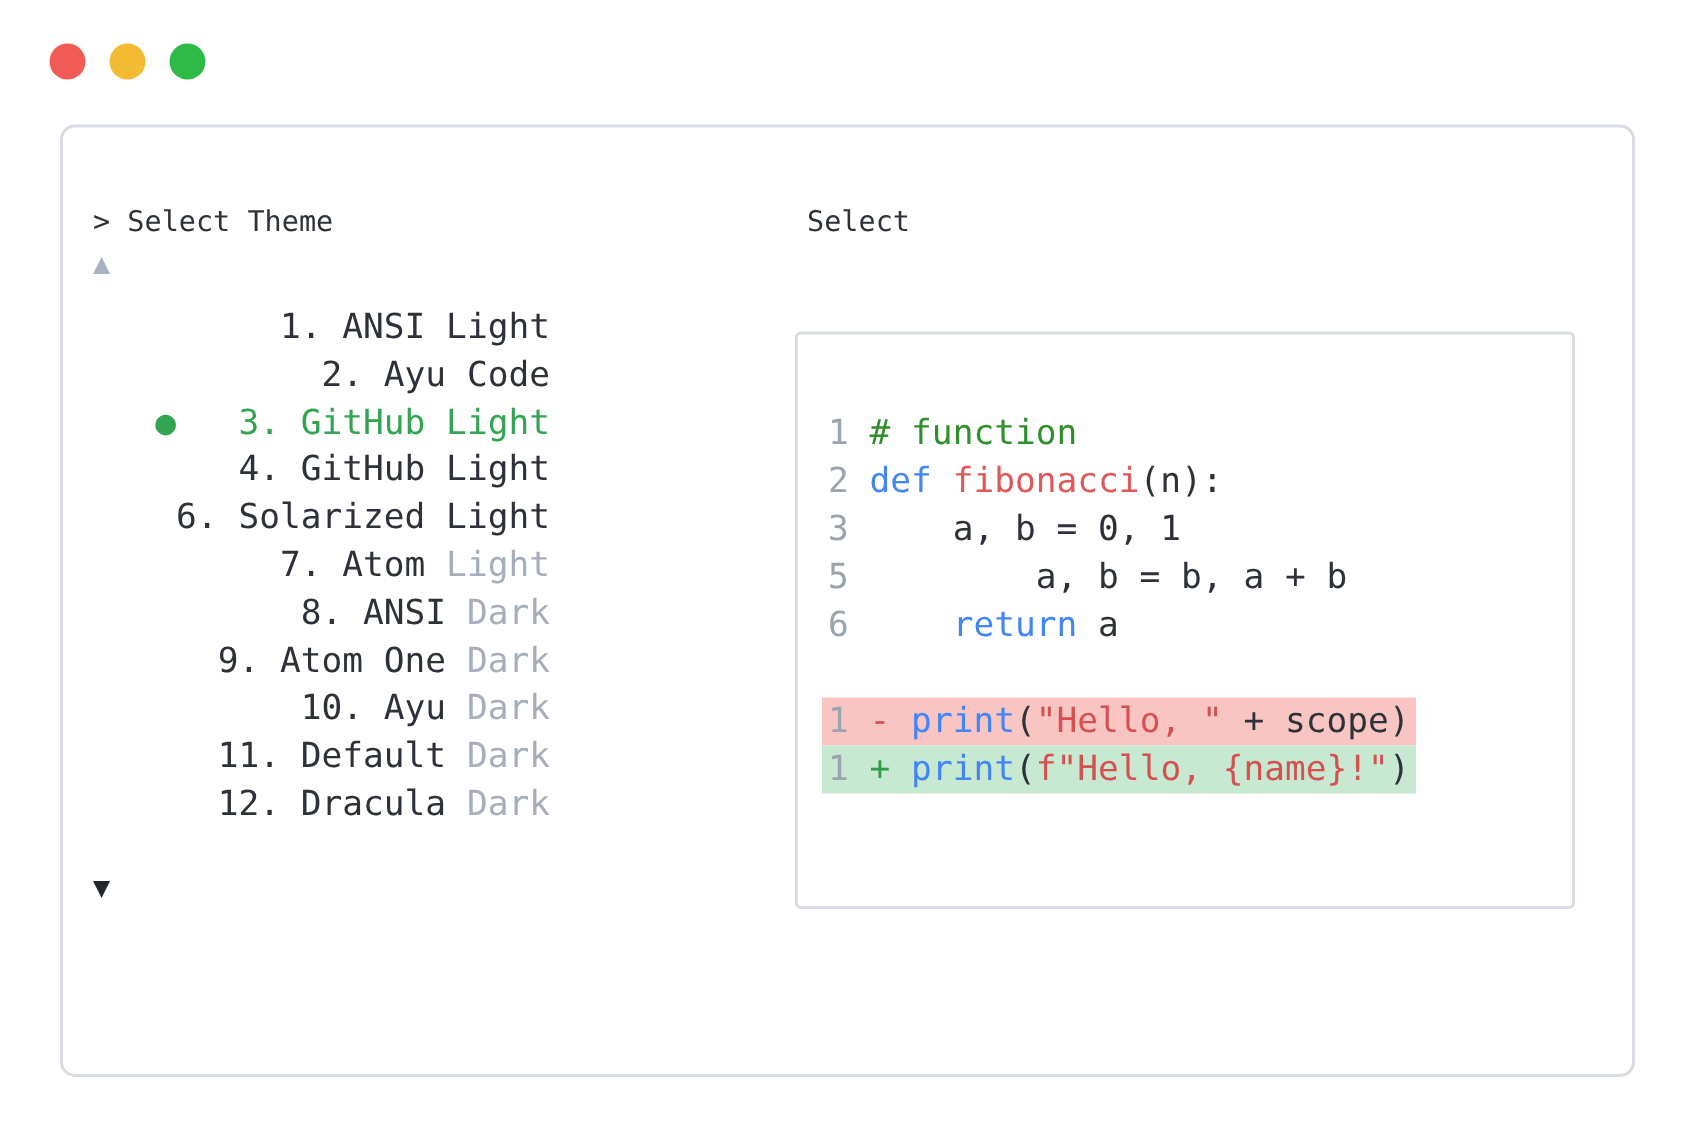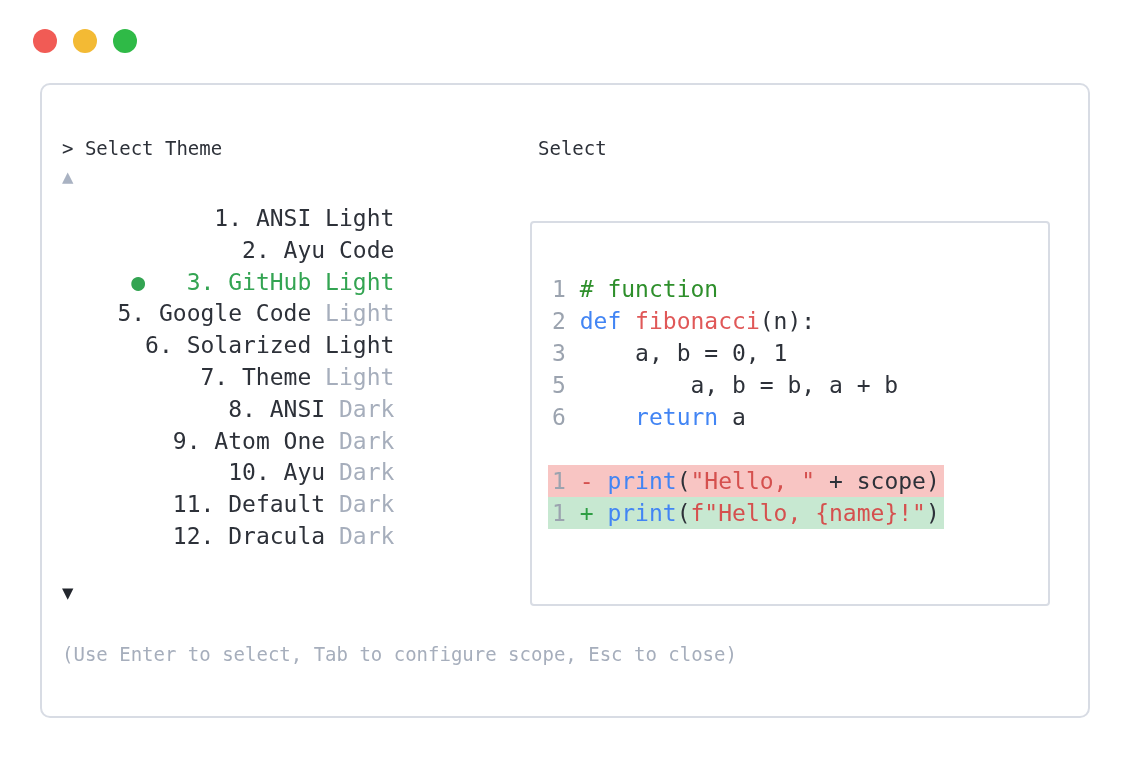--- a/index.html
+++ b/index.html
@@ -43,33 +43,32 @@
   <div class="panel">
 
     <div class="mono prompt">&gt; Select Theme</div>
 
     <div class="up-arrow">▲</div>
 
     <div class="list">
         <div class="trow"><span class="green">   </span><span class="dark"> 1. </span><span class="dark">ANSI Light</span></div>
         <div class="trow"><span class="green">   </span><span class="dark"> 2. </span><span class="dark">Ayu Code</span></div>
         <div class="trow"><span class="green">●  </span><span class="green"> 3. </span><span class="green">GitHub Light</span></div>
-        <div class="trow"><span class="green">   </span><span class="dark"> 5. </span><span class="dark">Google Code </span><span class="gray">Light</span></div>
+        <div class="trow"><span class="green">   </span><span class="dark"> 4. </span><span class="dark">GitHub Light</span></div>
         <div class="trow"><span class="green">   </span><span class="dark"> 6. </span><span class="dark">Solarized Light</span></div>
-        <div class="trow"><span class="green">   </span><span class="dark"> 7. </span><span class="dark">Theme </span><span class="gray">Light</span></div>
+        <div class="trow"><span class="green">   </span><span class="dark"> 7. </span><span class="dark">Atom </span><span class="gray">Light</span></div>
         <div class="trow"><span class="green">   </span><span class="dark"> 8. </span><span class="dark">ANSI </span><span class="gray">Dark</span></div>
         <div class="trow"><span class="green">   </span><span class="dark"> 9. </span><span class="dark">Atom One </span><span class="gray">Dark</span></div>
         <div class="trow"><span class="green">   </span><span class="dark">10. </span><span class="dark">Ayu </span><span class="gray">Dark</span></div>
         <div class="trow"><span class="green">   </span><span class="dark">11. </span><span class="dark">Default </span><span class="gray">Dark</span></div>
         <div class="trow"><span class="green">   </span><span class="dark">12. </span><span class="dark">Dracula </span><span class="gray">Dark</span></div>
       </div>
 
     <div class="down-arrow">▼</div>
 
-    <div class="mono hint">(Use Enter to select, Tab to configure scope, Esc to close)</div>
 
     <div class="mono preview-title">Select</div>
 
     <div class="preview-box">
       <div class="code">
           <div class="cl"><span class="ln">1 </span><span class="c"># function</span></div>
           <div class="cl"><span class="ln">2 </span><span class="k">def</span><span class="p"> </span><span class="f">fibonacci</span><span class="p">(n):</span></div>
           <div class="cl"><span class="ln">3 </span><span class="p">    a, b = 0, 1</span></div>
           <div class="cl"><span class="ln">5 </span><span class="p">        a, b = b, a + b</span></div>
           <div class="cl"><span class="ln">6 </span><span class="p">    </span><span class="k">return</span><span class="p"> a</span></div>

